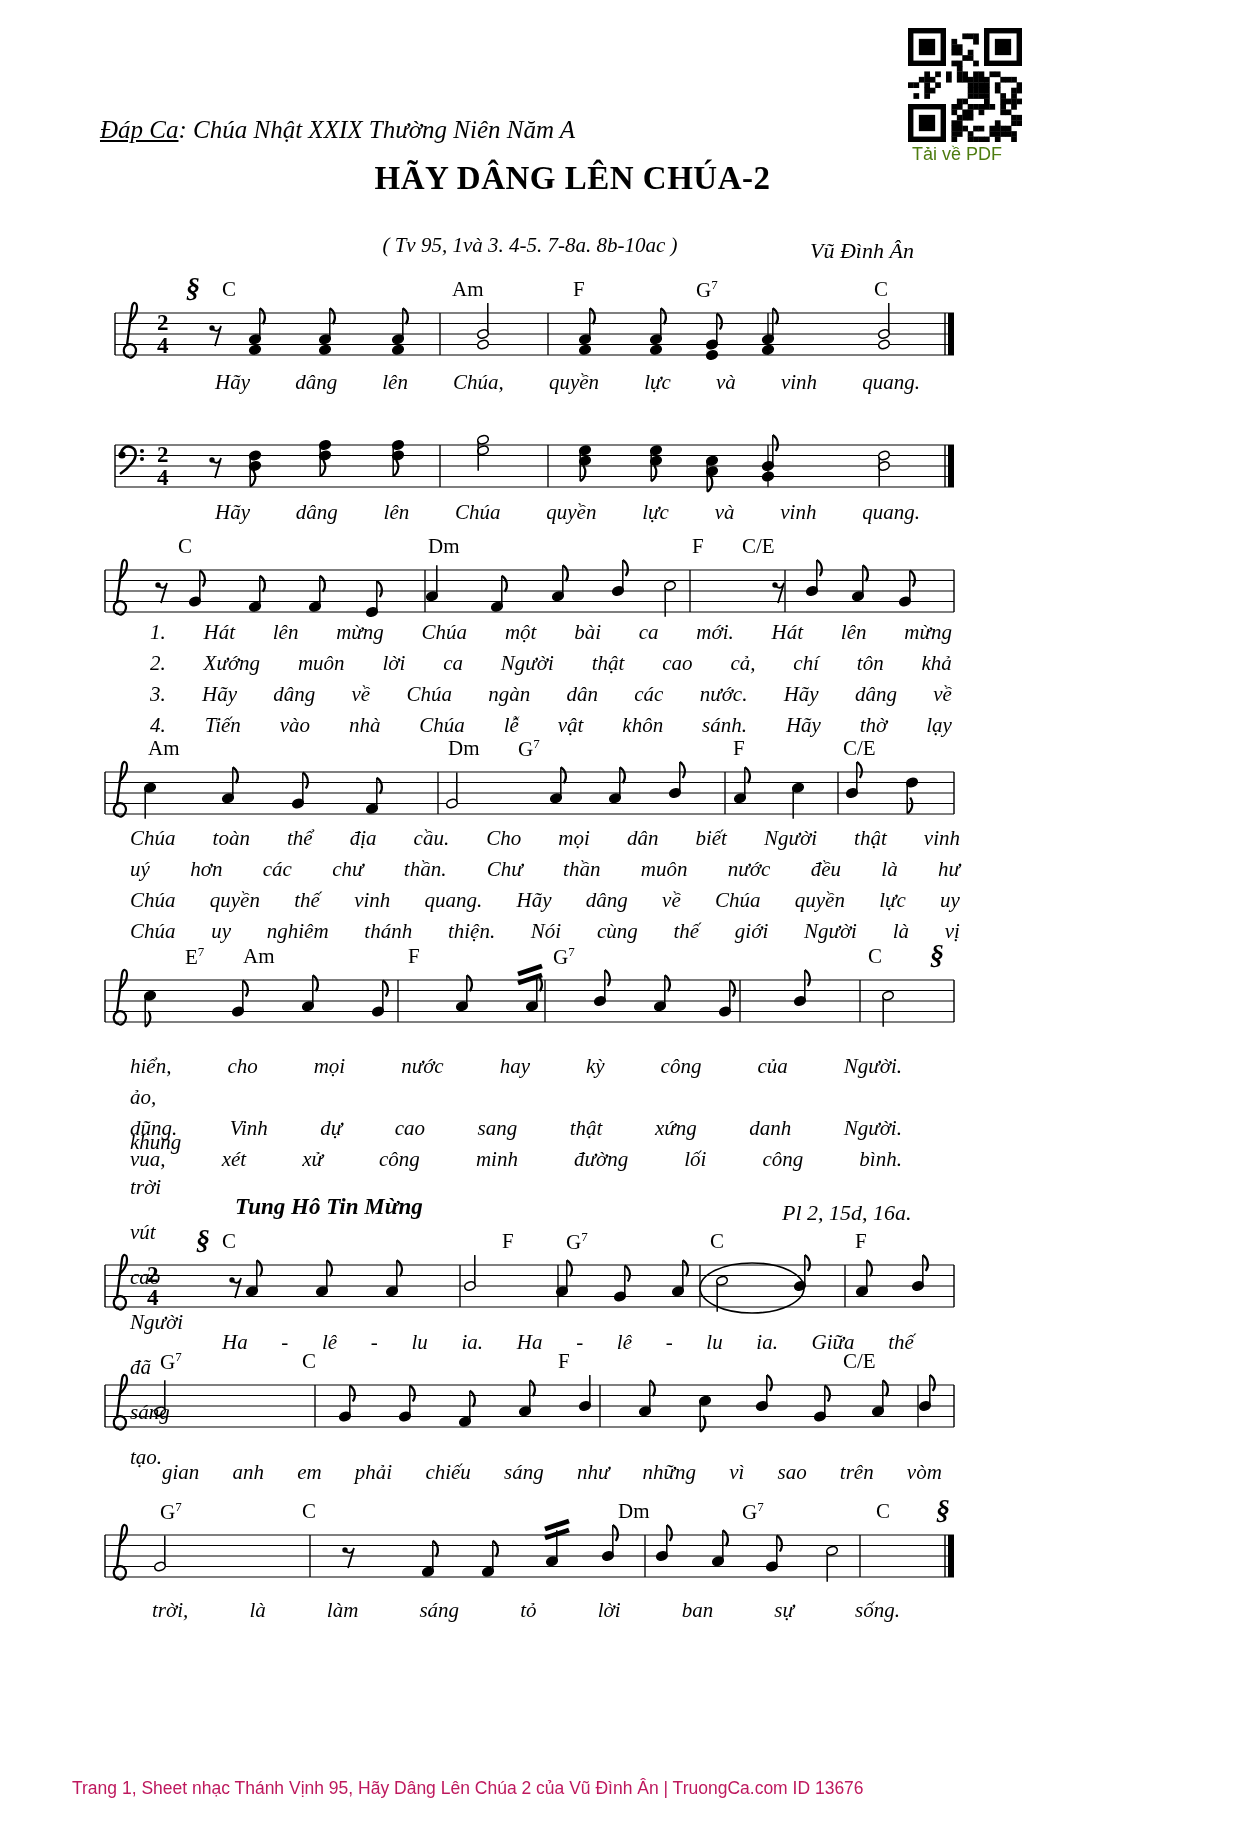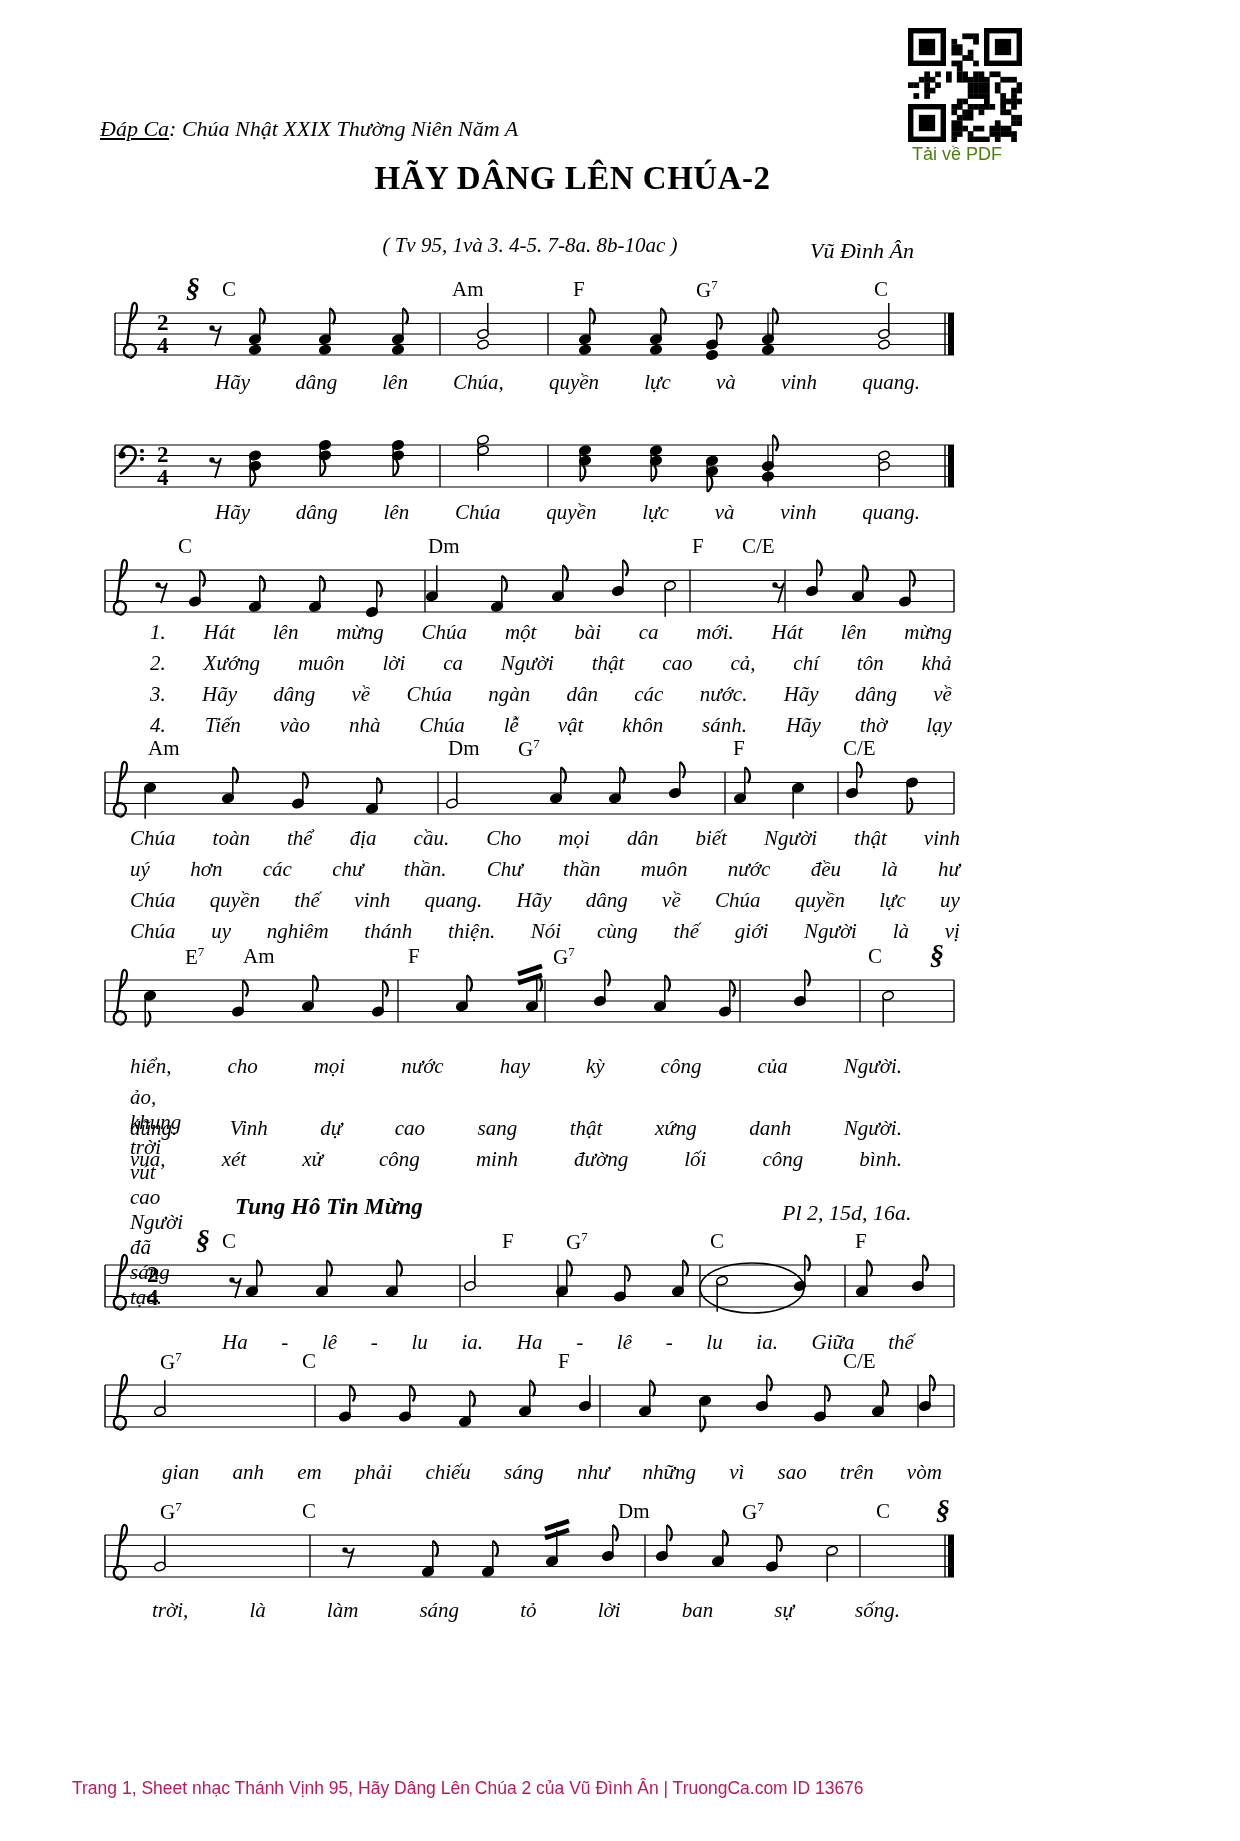--- a/index.html
+++ b/index.html
@@ -1,36 +1,36 @@
 <!DOCTYPE html>
 <html><head>
 <meta charset="utf-8">
 <style>
   html,body{margin:0;padding:0;background:#e8e8e8;}
   .page{position:relative;width:1240px;height:1841px;background:#ffffff;
         font-family:"Liberation Serif", serif;color:#000;overflow:hidden;margin:0 auto;}
   .score{position:absolute;left:0;top:0;pointer-events:none;}
-  .header-line{position:absolute;left:100px;top:116px;font-style:italic;font-size:22px;}
+  .header-line{position:absolute;left:100px;top:116px;font-style:italic;font-size:25px;}
   .header-line .u{text-decoration:underline;}
   .title{position:absolute;left:0;top:160px;width:1145px;text-align:center;
          font-size:33px;font-weight:bold;letter-spacing:.5px;margin:0;}
   .subtitle{position:absolute;left:0;top:233px;width:1060px;text-align:center;
             font-style:italic;font-size:21px;}
   .author{position:absolute;left:810px;top:238px;font-style:italic;font-size:22px;}
   .tung-heading{position:absolute;left:235px;top:1194px;font-style:italic;font-weight:bold;font-size:23px;}
   .tung-ref{position:absolute;left:782px;top:1200px;font-style:italic;font-size:22px;}
   .footer{position:absolute;left:72px;top:1778px;font-family:"Liberation Sans",sans-serif;
           font-size:17.5px;color:#be185d;}
   .qr{position:absolute;left:908px;top:28px;width:114px;height:114px;}
   .qr-label{position:absolute;left:912px;top:144px;font-family:"Liberation Sans",sans-serif;
             font-size:18px;color:#4d7c0f;}
   .chord{position:absolute;font-size:21px;white-space:nowrap;}
   .chord sup{font-size:13px;vertical-align:super;}
   .lyrics{position:absolute;display:flex;justify-content:space-between;
-          font-style:italic;font-size:21px;white-space:nowrap;}
+          font-style:italic;font-size:21px;white-space:nowrap;gap:20px;}
   .lyrics span{display:inline-block;}
 </style>
 </head>
 <body>
 
 <div class="page">
   <svg id="score" class="score" width="1240" height="1841">
       <g>
         <line x1="115" y1="313" x2="954" y2="313" stroke="#000" stroke-width="1.15"></line>
         <line x1="115" y1="323.5" x2="954" y2="323.5" stroke="#000" stroke-width="1.15"></line>

